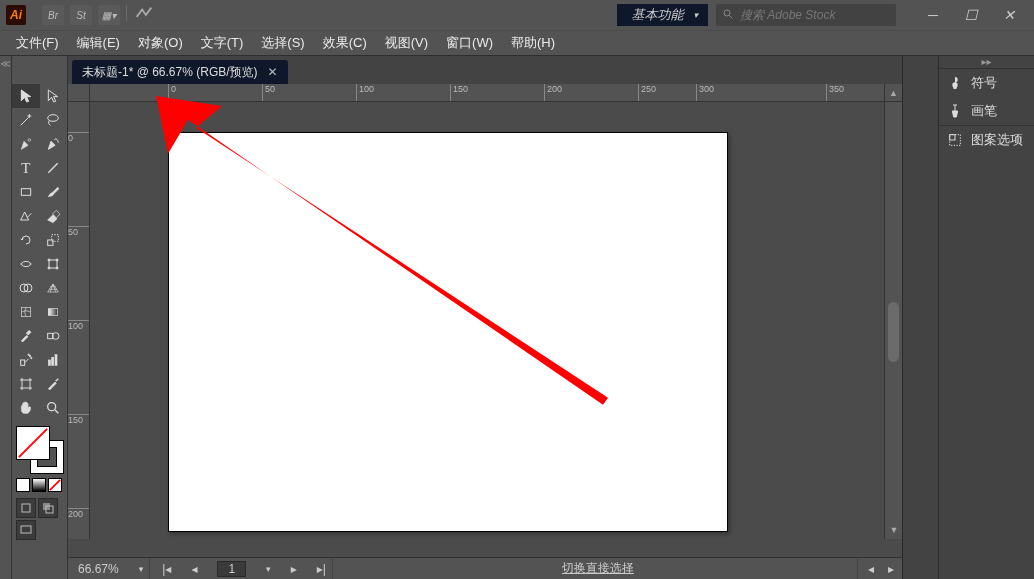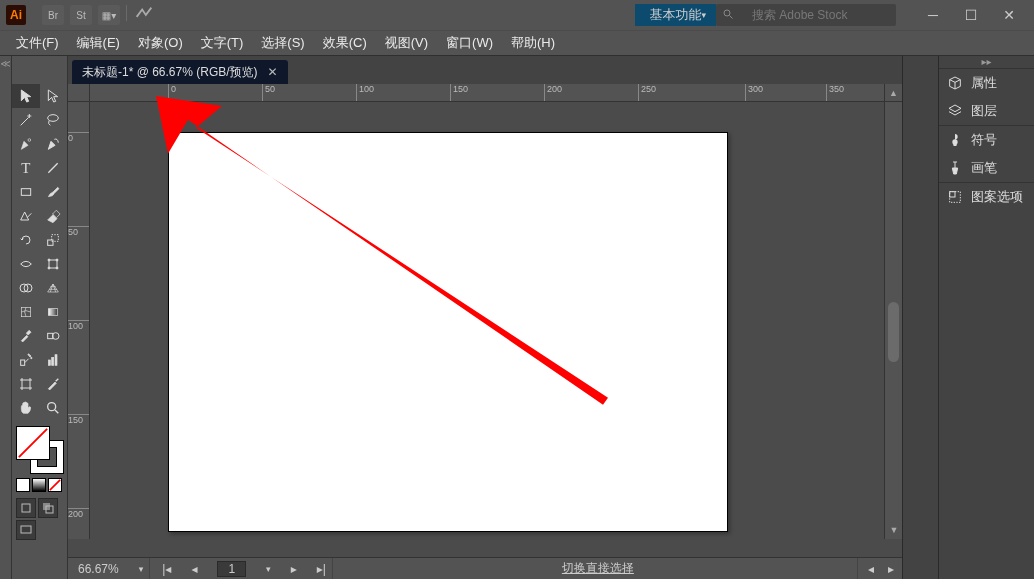--- a/index.html
+++ b/index.html
@@ -1,25 +1,25 @@
 <!DOCTYPE html>
 <html><head>
 <meta charset="utf-8">
 <style>
   * { box-sizing: border-box; margin: 0; padding: 0; user-select: none; }
   body { width: 1034px; height: 579px; background: #333; font-family: "Microsoft YaHei", Arial, sans-serif; font-size: 12px; color: #ccc; overflow: hidden; position: relative; }
-  .titlebar { height: 30px; background: #535353; display: flex; align-items: center; padding: 0 6px; }
+  .titlebar { height: 30px; background: #535353; display: flex; align-items: center; padding: 0 6px; font-style: italic; }
   .ai-logo { width: 20px; height: 20px; background: #2b0d03; color: #ff7c00; font-weight: bold; font-size: 12px; display: flex; align-items: center; justify-content: center; border-radius: 2px; }
   .titlebar .gap { width: 10px; }
   .tb-group { display: flex; gap: 6px; margin-left: 6px; }
   .tb-item { width: 22px; height: 20px; background: #5a5a5a; display: flex; align-items: center; justify-content: center; font-size: 10px; color: #bbb; border-radius:2px;}
   .tb-dash { width: 1px; height: 16px; background: #6a6a6a; }
   .titlebar .spacer { flex: 1; }
-  .workspace-btn { height: 22px; padding: 0 10px 0 14px; background: #0c4a6e; display: flex; align-items: center; gap: 0; font-size: 13px; cursor:pointer;}
-  .search-box { width: 180px; height: 22px; background: #424242; display: flex; align-items: center; padding: 0 6px; color: #888; font-size: 12px; gap: 18px; border-radius:2px;}
+  .workspace-btn { height: 22px; padding: 0 10px 0 14px; background: #0f172a; display: flex; align-items: center; gap: 10px; font-size: 13px; cursor:pointer;}
+  .search-box { width: 180px; height: 22px; background: #424242; margin-left: 8px; display: flex; align-items: center; padding: 0 6px; color: #888; font-size: 12px; gap: 6px; border-radius:2px;}
   .window-controls { display: flex; margin-left: 18px; gap: 0; }
   .window-controls .wc { width: 38px; height: 24px; display: flex; align-items: center; justify-content: center; color: #ccc; font-size: 14px; cursor:pointer;}
   .menubar { height: 26px; background: #535353; display: flex; align-items: center; padding: 0 8px; gap: 2px; border-top:1px solid #4b4b4b; border-bottom:1px solid #2f2f2f;}
   .menubar .mi { padding: 0 8px; font-size: 13px; color: #eaeaea; cursor:pointer;}
   .content { position: absolute; top: 56px; left: 0; right: 0; bottom: 0; display: flex; background: #4b4b4b;}
   .control-strip { width: 12px; background: #535353; border-right:1px solid #333;}
   .control-strip .arrow { text-align:center; color:#999; font-size:10px; padding-top:2px; cursor:pointer;}
   .tools { width: 56px; background: #535353; display: flex; flex-direction: column; padding-top: 28px; border-right:1px solid #333;}
   .tool-row { display: flex; }
   .tool { width: 28px; height: 24px; display: flex; align-items: center; justify-content: center; color: #ccc; cursor:pointer; position:relative;}
@@ -363,21 +363,21 @@
     <div class="canvas-wrap">
       <div class="ruler-corner"></div>
       <div class="hscroll-up">▲</div>
       <div class="ruler-h">
         <div class="tick" style="left:78px">0</div>
         <div class="tick" style="left:172px">50</div>
         <div class="tick" style="left:266px">100</div>
         <div class="tick" style="left:360px">150</div>
         <div class="tick" style="left:454px">200</div>
         <div class="tick" style="left:548px">250</div>
-        <div class="tick" style="left:655px">300</div>
+        <div class="tick" style="left:606px">300</div>
         <div class="tick" style="left:736px">350</div>
       </div>
       <div class="ruler-v">
         <div class="tick" style="top:30px">
             <span>0</span>
           </div>
         <div class="tick" style="top:124px">
             <span>50</span>
           </div>
         <div class="tick" style="top:218px">
@@ -422,35 +422,20 @@
       <span class="step" style="padding:0 4px">▸</span>
     </div>
   </div>
 
   <div class="right-collapse"></div>
 
   <div class="right-panel">
     <div class="collapse">▸▸</div>
     <div class="rp-section">
       <div class="panel-item">
-        <svg viewBox="0 0 24 24" fill="none" stroke="#ddd" stroke-width="1.5">
-            <path d="M12 3 L20 7 L20 17 L12 21 L4 17 L4 7 Z M4 7 L12 11 L20 7 M12 11 L12 21"></path>
-          </svg>
-        <span>属性</span>
-      </div>
-      <div class="panel-item">
-        <svg viewBox="0 0 24 24" fill="none" stroke="#ddd" stroke-width="1.5">
-            <path d="M12 3 L21 8 L12 13 L3 8 Z"></path>
-            <path d="M3 13 L12 18 L21 13"></path>
-          </svg>
-        <span>图层</span>
-      </div>
-    </div>
-    <div class="rp-section">
-      <div class="panel-item">
         <svg viewBox="0 0 24 24" fill="#ddd">
             <path d="M12 3 A4 4 0 0 1 12 11 A4 4 0 1 1 8 15 L10 21 L14 21 L16 15 A4 4 0 1 1 12 11"></path>
           </svg>
         <span>符号</span>
       </div>
       <div class="panel-item">
         <svg viewBox="0 0 24 24" fill="none" stroke="#ddd" stroke-width="1.5">
             <path d="M12 3 L12 12 M9 3 L15 3 M8 12 L16 12 L14 21 L10 21 Z" fill="#ddd"></path>
           </svg>
         <span>画笔</span>

